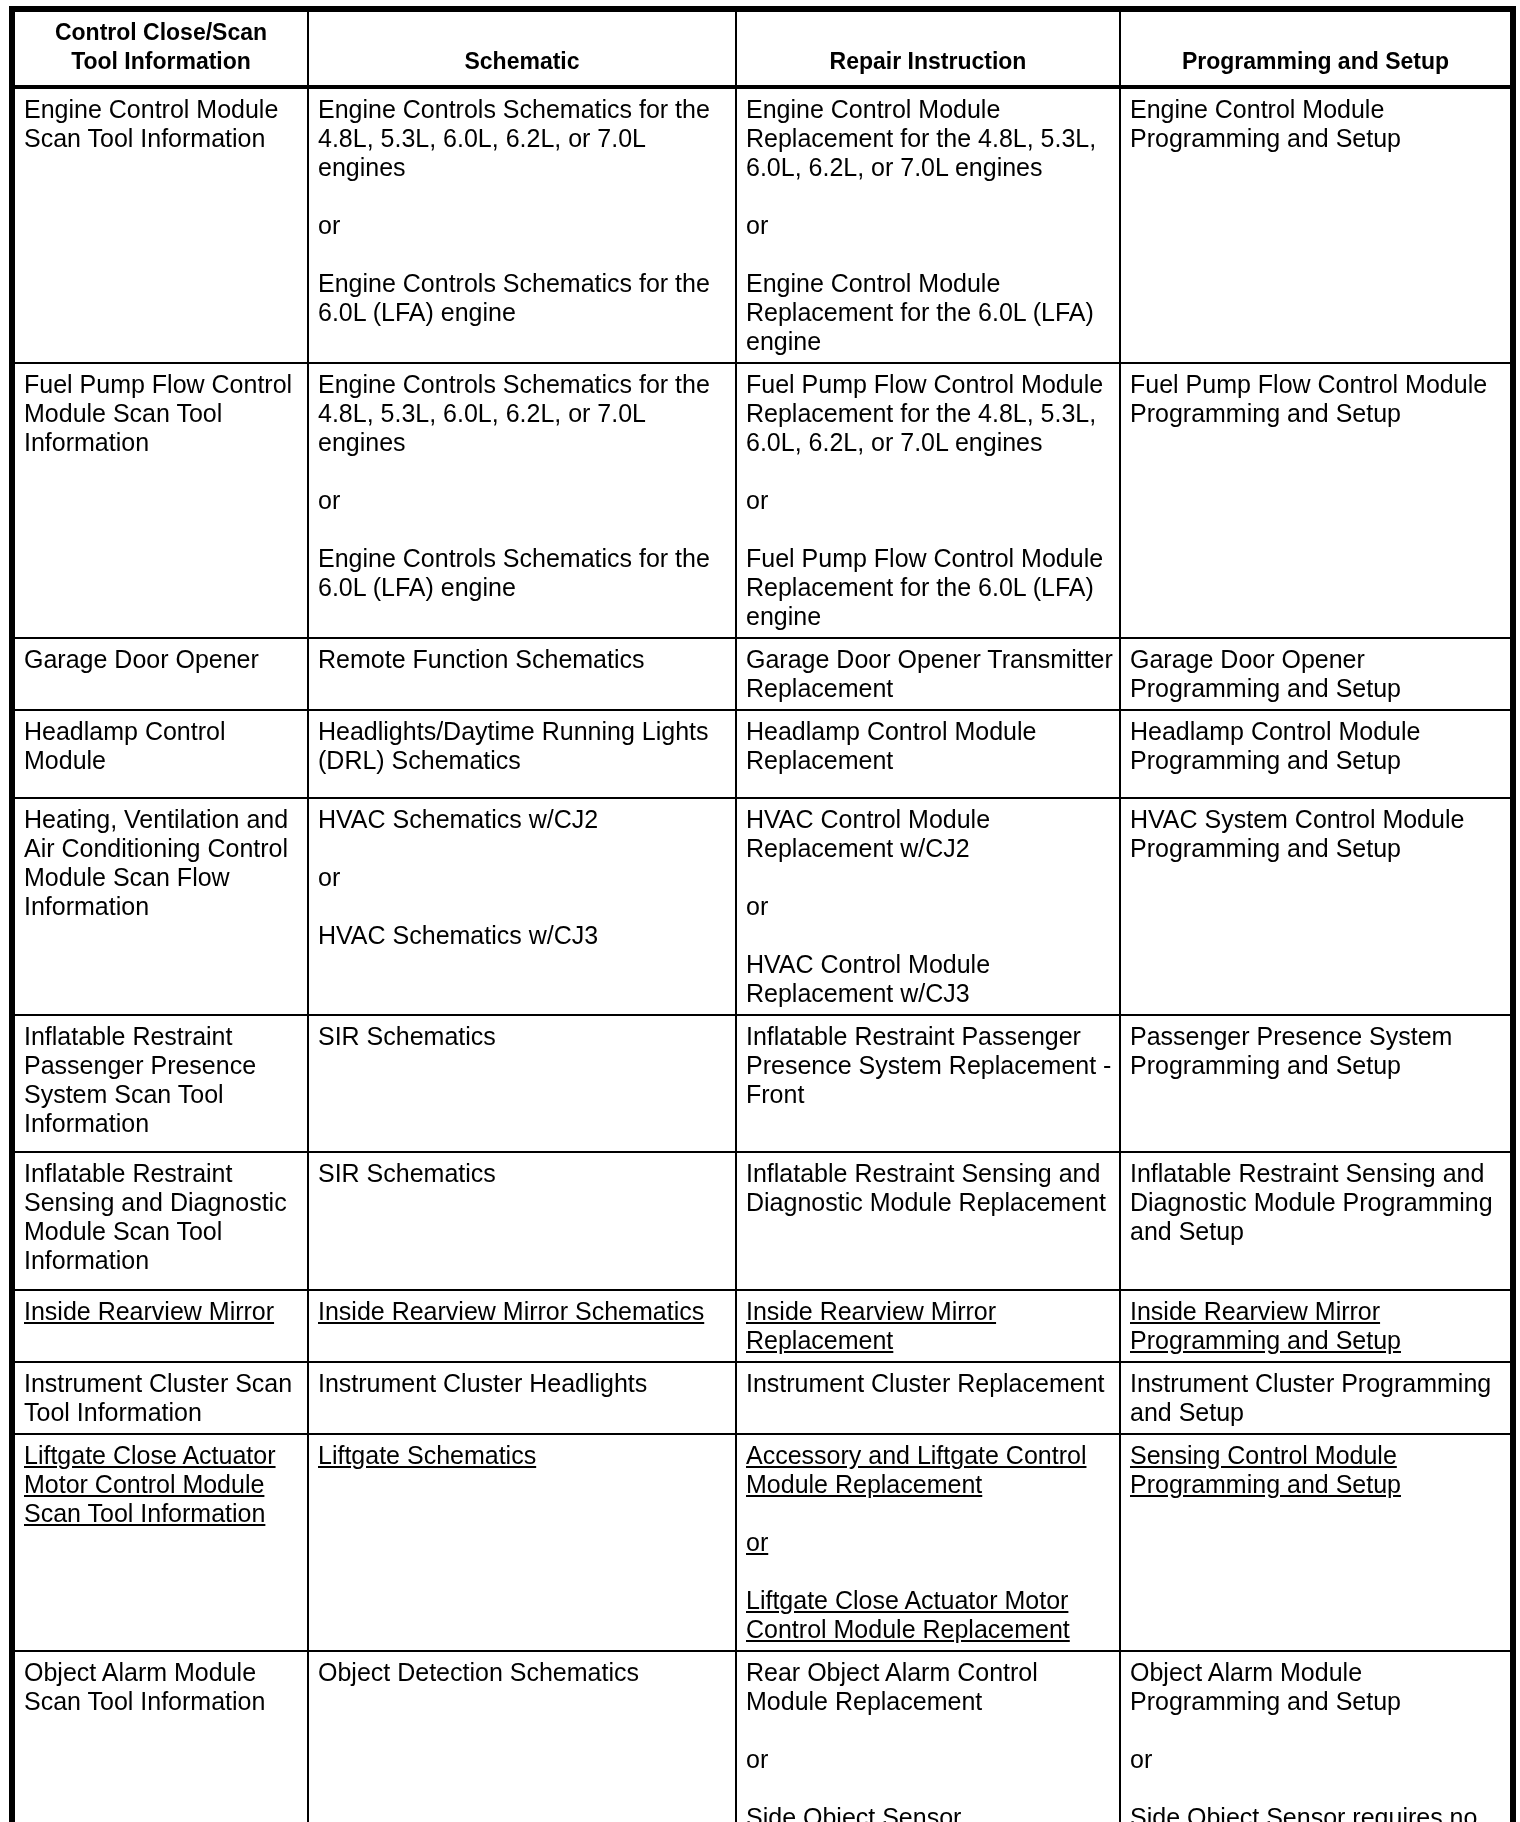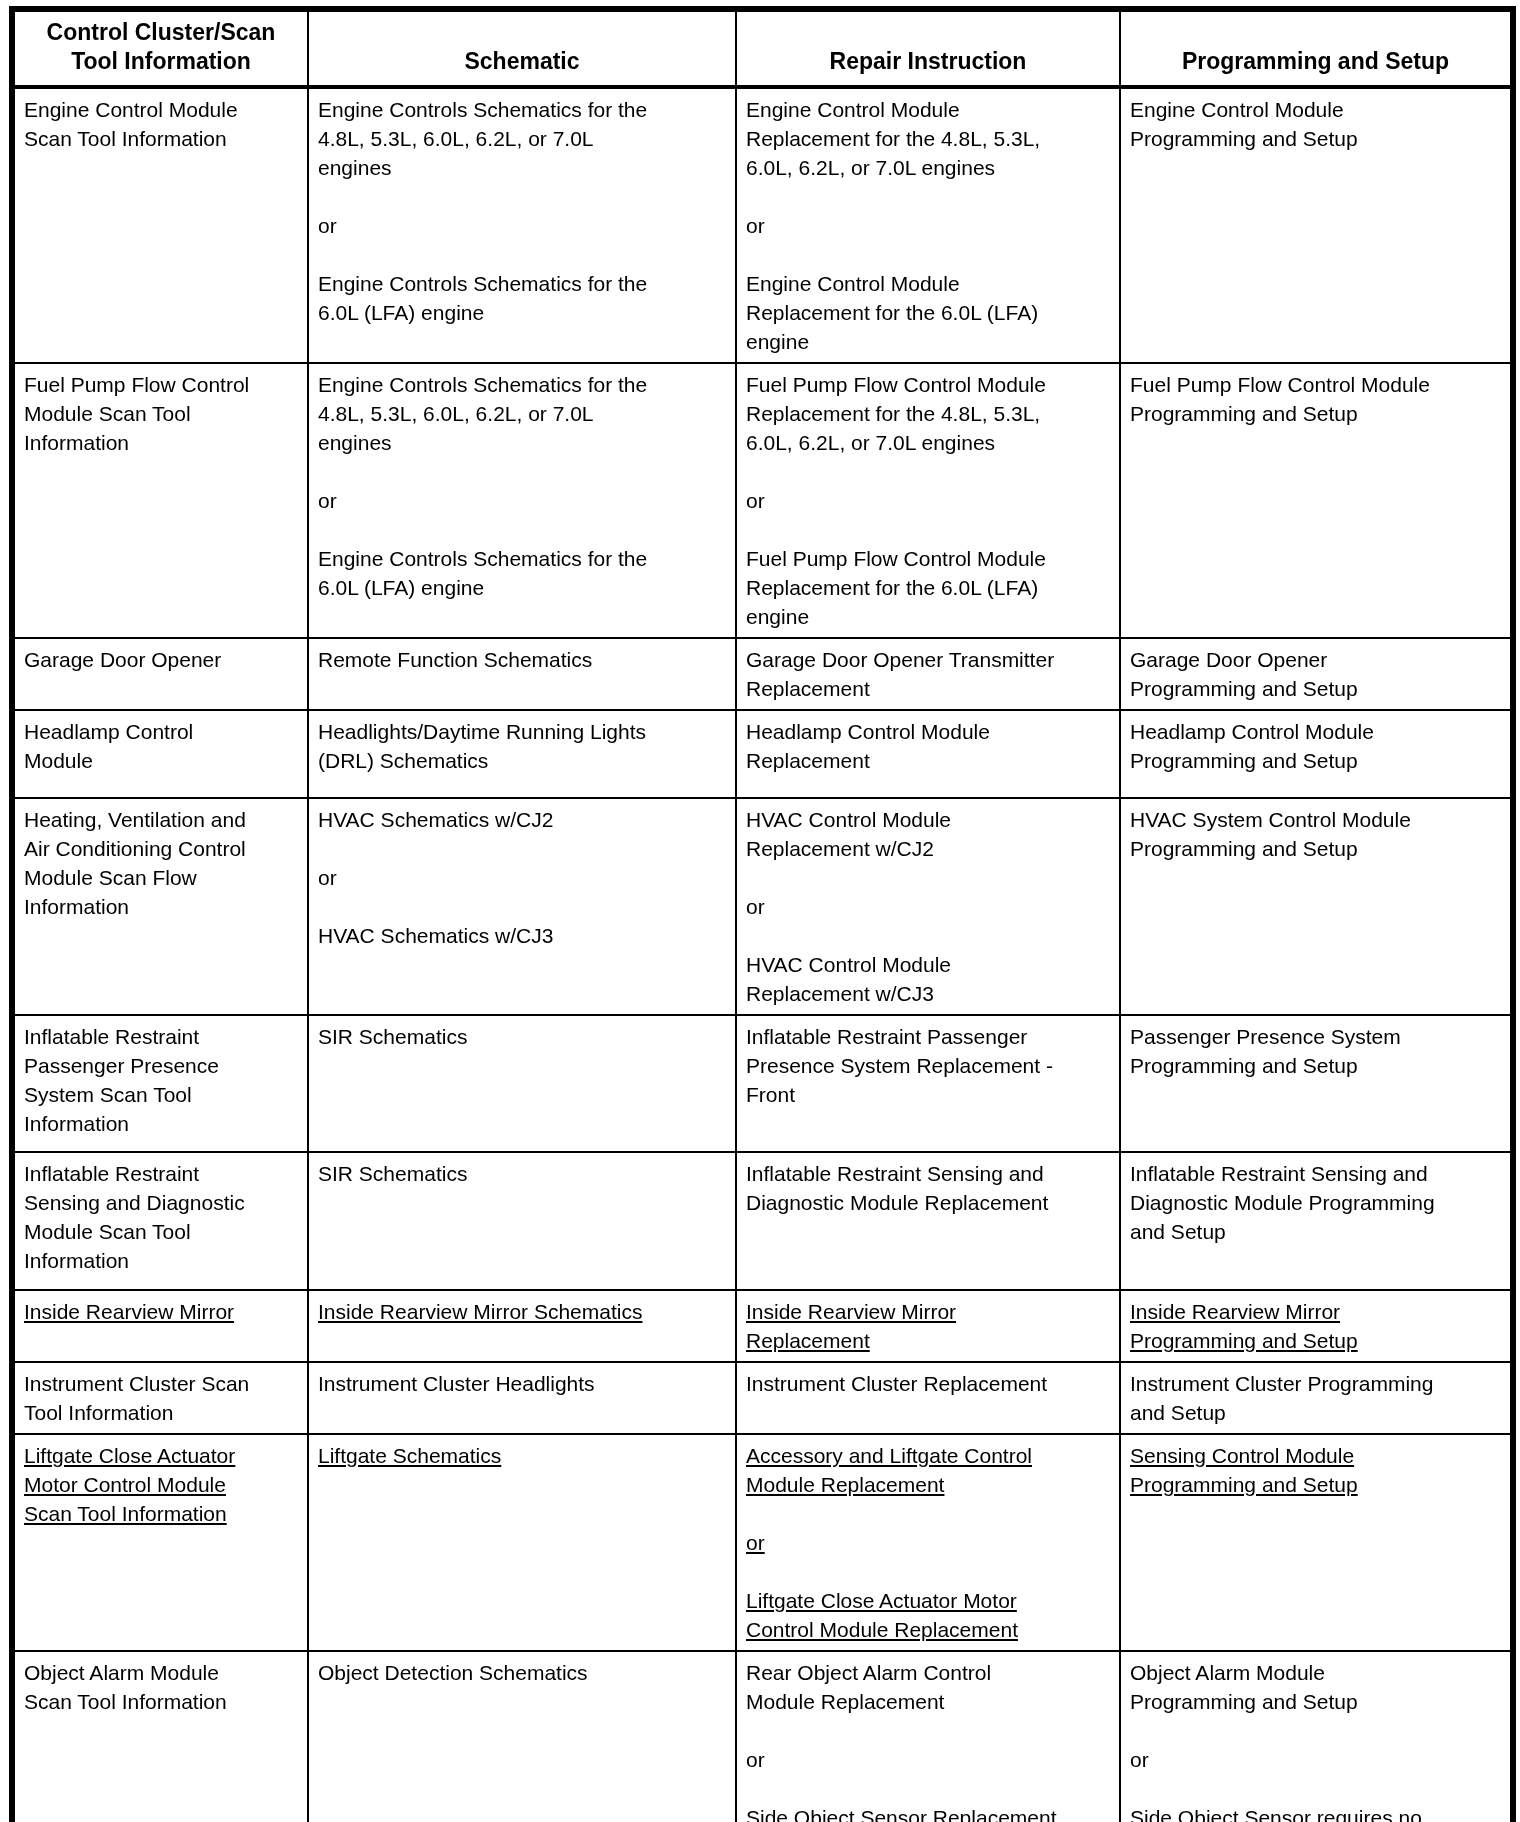--- a/index.html
+++ b/index.html
@@ -33,21 +33,21 @@
   table.module-table th {
     font-size: 23px;
     line-height: 29px;
     font-weight: bold;
     text-align: center;
     vertical-align: bottom;
     padding: 6px 4px 9px 4px;
     border-bottom: 4px solid #000000;
   }
   table.module-table td {
-    font-size: 21px;
+    font-size: 25px;
     line-height: 29px;
     text-align: left;
     vertical-align: top;
     padding: 6px 6px 6px 9px;
   }
   tr.hdr      { height: 70px; }
   tr.r-ecm    { height: 273px; }
   tr.r-fuel   { height: 269px; }
   tr.r-garage { height: 72px; }
   tr.r-head   { height: 88px; }
@@ -64,21 +64,21 @@
 
 <table class="module-table">
   <colgroup>
     <col style="width:296px">
     <col style="width:428px">
     <col style="width:384px">
     <col style="width:393px">
   </colgroup>
   <thead>
     <tr class="hdr">
-      <th>Control Cluster/Scan
+      <th>Control Close/Scan
 Tool Information</th>
       <th>Schematic</th>
       <th>Repair Instruction</th>
       <th>Programming and Setup</th>
     </tr>
   </thead>
   <tbody>
     <tr class="r-ecm">
       <td>Engine Control Module
 Scan Tool Information</td>

